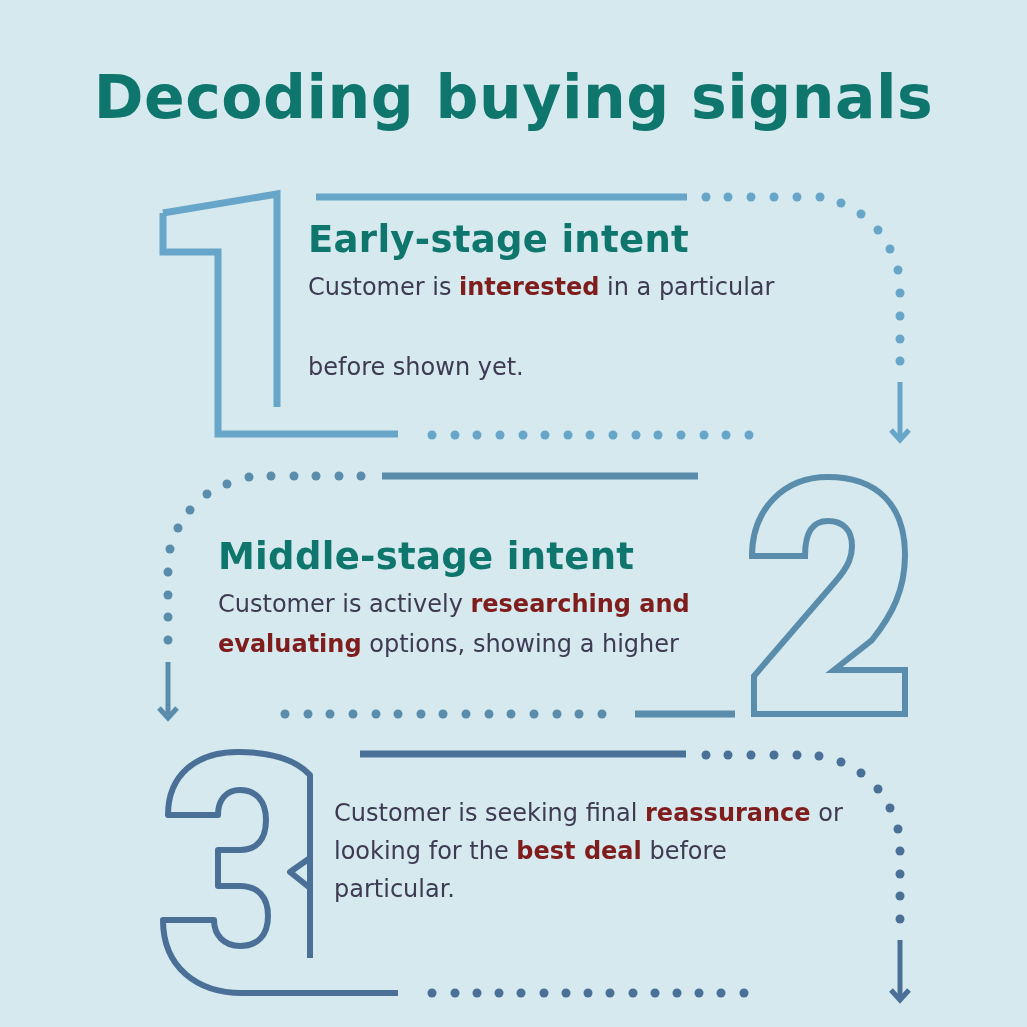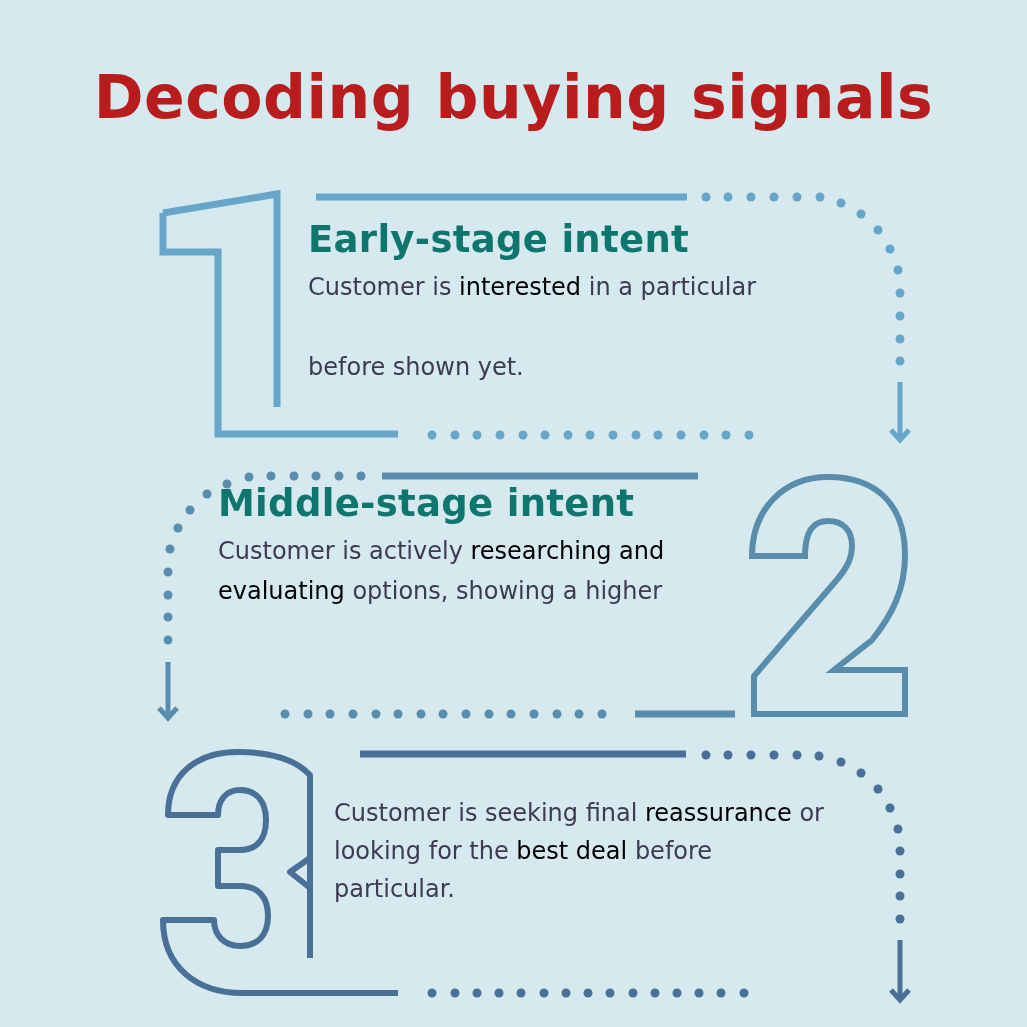--- a/index.html
+++ b/index.html
@@ -6,35 +6,35 @@
   body {
     width: 1027px; height: 1027px;
     background: #d5e9ef;
     position: relative; overflow: hidden;
     font-family: "DejaVu Sans", "Liberation Sans", sans-serif;
   }
   .title {
     position: absolute; left: 0; right: 0; top: 62px;
     text-align: center;
     font-size: 60px; font-weight: bold; letter-spacing: 0.5px;
-    color: #b91c1c;
+    color: #0f766e;
   }
   svg.deco { position: absolute; left: 0; top: 0; }
   .stage { position: absolute; }
   .stage h2 {
     margin: 0; font-size: 37px; font-weight: bold; color: #0f766e;
     letter-spacing: 0.3px; white-space: nowrap;
   }
   .stage p {
     margin: 6px 0 0 0; font-size: 24px; line-height: 40px;
     color: #3d3a52; white-space: nowrap;
   }
-  .stage p b { font-weight: normal; color: #000000; }
+  .stage p b { font-weight: bold; color: #7f1d1d; }
   #s1 { left: 308px; top: 218px; }
-  #s2 { left: 218px; top: 482px; }
+  #s2 { left: 218px; top: 535px; }
   #s3 { left: 334px; top: 782px; }
   #s3 p { margin-top: 12px; line-height: 38px; }
 </style>
 </head>
 <body>
 
 <div class="title">Decoding buying signals</div>
 
 <svg class="deco" width="1027" height="1027" viewBox="0 0 1027 1027">
 

